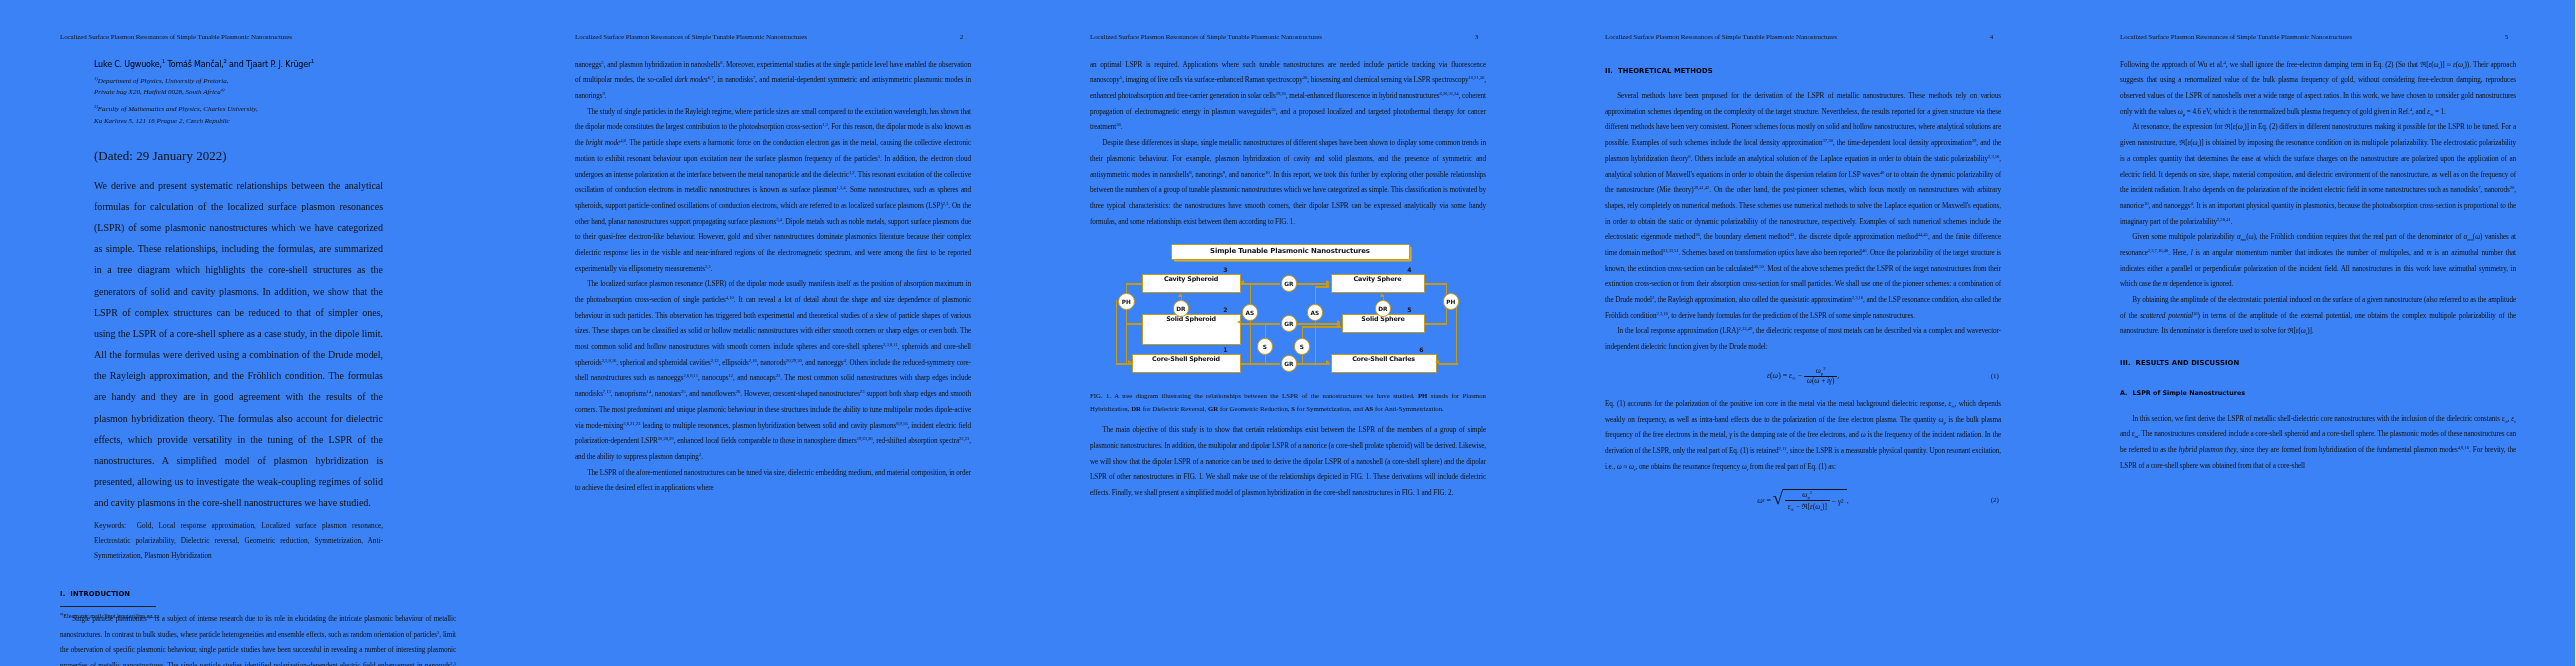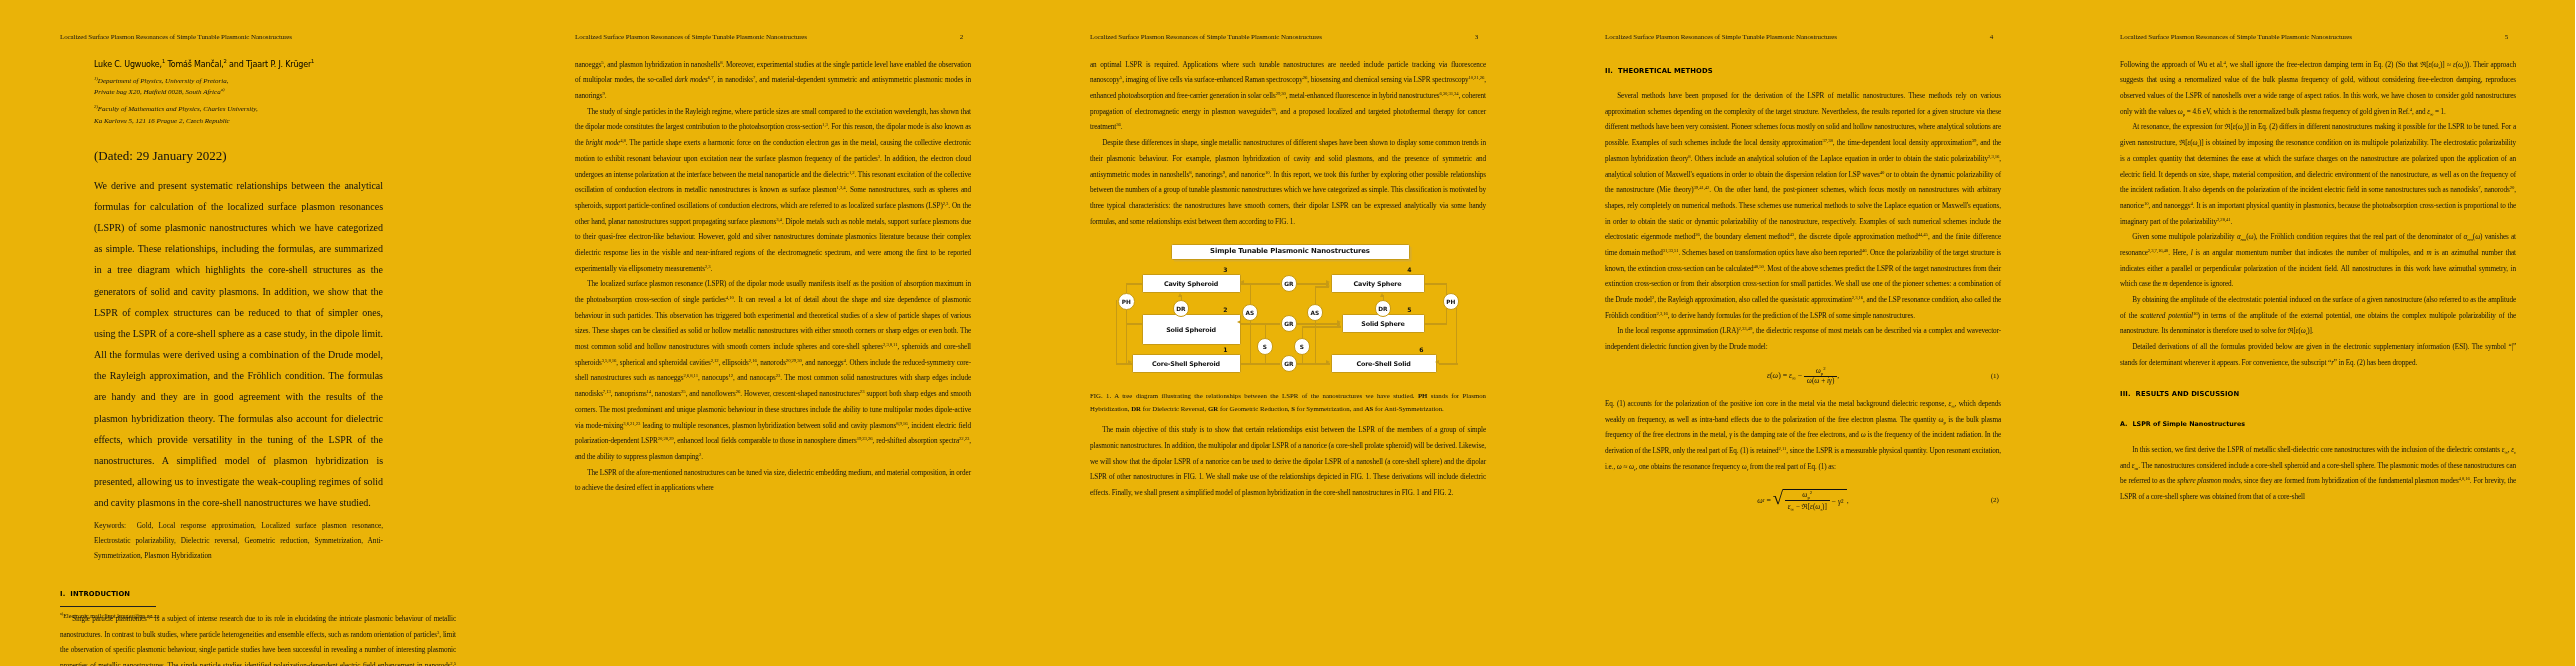--- a/index.html
+++ b/index.html
@@ -18,21 +18,21 @@
     display: flex;
     flex-direction: row;
     width: 2576px;
     height: 667px;
     align-items: flex-start;
   }
   .page {
     position: relative;
     width: 515px;
     height: 667px;
-    background: #eab308;
+    background: #3b82f6;
     overflow: hidden;
     flex: 0 0 515px;
   }
   .page-inner {
     position: absolute;
     left: 60px;
     top: 33px;
     width: 396px;
     height: 611px;
   }
@@ -170,21 +170,21 @@
   }
   .node {
     position: absolute;
     border: 1.7px solid #c79a14;
     background: #fff;
     border-radius: 1.1px;
     font-family: "DejaVu Sans", "Liberation Sans", sans-serif;
     font-weight: 700;
     font-size: 6.4px;
     color: #111;
-    display: flex; align-items: center; justify-content: center;
+    display: flex; align-items: flex-start; justify-content: center;
     letter-spacing: -0.2px;
   }
   .node .idx {
     position: absolute;
     top: -9.4px; right: 12.2px;
     font-size: 6.1px; font-weight: 700; color: #111;
   }
   .op {
     position: absolute;
     width: 16.7px; height: 16.7px;
@@ -391,21 +391,21 @@
           <div class="node" style="left:237px; top:32px; width:94px; height:18.3px;">
             <span class="idx">4</span>
             <span>Cavity Sphere</span>
           </div>
           <div class="node" style="left:248px; top:72px; width:83px; height:18.3px;">
             <span class="idx">5</span>
             <span>Solid Sphere</span>
           </div>
           <div class="node" style="left:237px; top:112px; width:106px; height:18.3px;">
             <span class="idx">6</span>
-            <span>Core-Shell Solid</span>
+            <span>Core-Shell Charles</span>
           </div>
 
           <div class="ln v" style="left:32px; top:41px; height:80px;"></div>
           <div class="ln h" style="left:32px; top:41px; width:16.7px;"></div>
           <div class="ln h" style="left:32px; top:81px; width:16.7px;"></div>
           <div class="ln h" style="left:22px; top:121px; width:16.7px;"></div>
           <div class="ln v" style="left:22px; top:58px; height:64px;"></div>
           <div class="arw r" style="left:34px; top:118px;"></div>
 
           <div class="ln v" style="left:87px; top:53px; height:20px;"></div>
@@ -620,36 +620,31 @@
         or perpendicular polarization of the incident field. All nanostructures in this work have azimuthal
         symmetry, in which case the <i>m</i> dependence is ignored.
       </p>
 
       <p class="body">
         By obtaining the amplitude of the electrostatic potential induced on the surface of a given nanostructure (also referred to as the amplitude of the <i>scattered potential</i><sup>16</sup>) in terms of the amplitude
         of the external potential, one obtains the complex multipole polarizability of the nanostructure. Its
         denominator is therefore used to solve for ℜ[<i>ε</i>(<i>ω</i><sub>r</sub>)].
       </p>
 
-      <p class="body">
-        Detailed derivations of all the formulas provided below are given in the electronic supplementary
-        information (ESI). The symbol “|” stands for determinant wherever it appears. For convenience,
-        the subscript “<i>r</i>” in Eq. (2) has been dropped.
-      </p>
 
       <h2 class="sect" style="margin-top:19px;">
         <span class="num">III.</span><span>RESULTS AND DISCUSSION</span>
       </h2>
 
       <h3 class="subsect">
         <span class="num">A.</span><span>LSPR of Simple Nanostructures</span>
       </h3>
 
       <p class="body">
         In this section, we first derive the LSPR of metallic shell-dielectric core nanostructures with the
         inclusion of the dielectric constants <i>ε</i><sub>∞</sub>, <i>ε</i><sub>c</sub> and <i>ε</i><sub>m</sub>. The nanostructures considered include a core-shell spheroid and a core-shell sphere. The plasmonic modes of these nanostructures can be referred
-        to as the <i>sphere plasmon modes</i>, since they are formed from hybridization of the fundamental plasmon modes<sup>4,8,16</sup>. For brevity, the LSPR of a core-shell sphere was obtained from that of a core-shell
+        to as the <i>hybrid plasmon they</i>, since they are formed from hybridization of the fundamental plasmon modes<sup>4,8,16</sup>. For brevity, the LSPR of a core-shell sphere was obtained from that of a core-shell
       </p>
     </div>
   </div>
 
 </div>
 
 
 </body></html>

